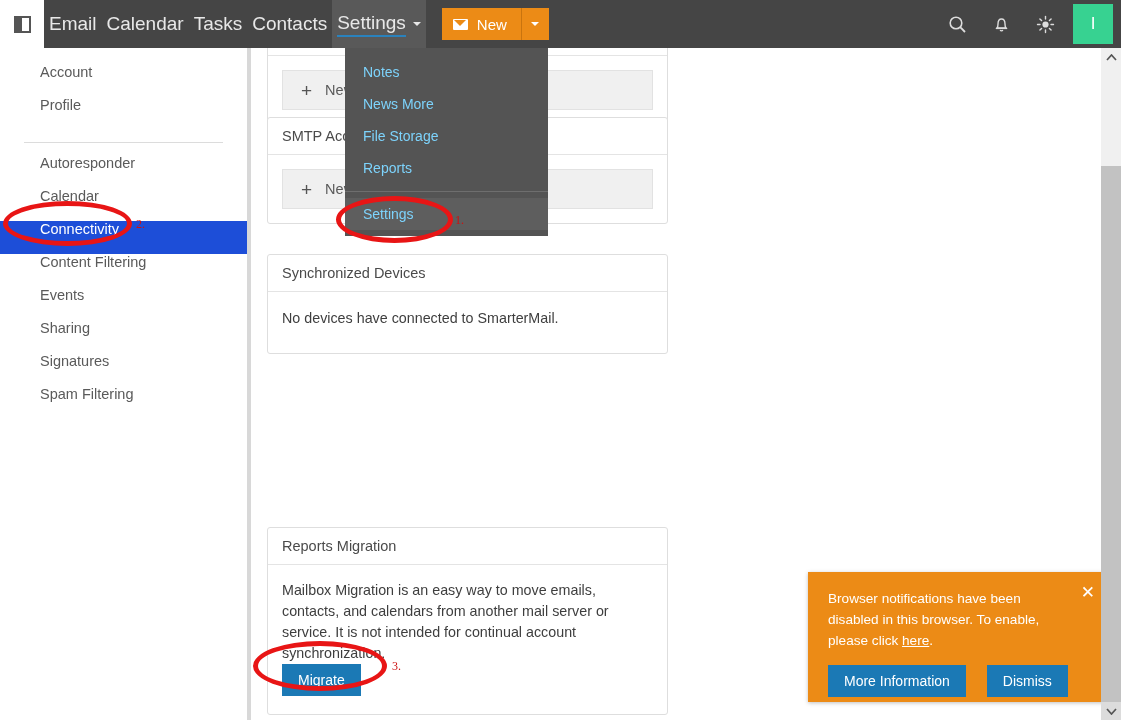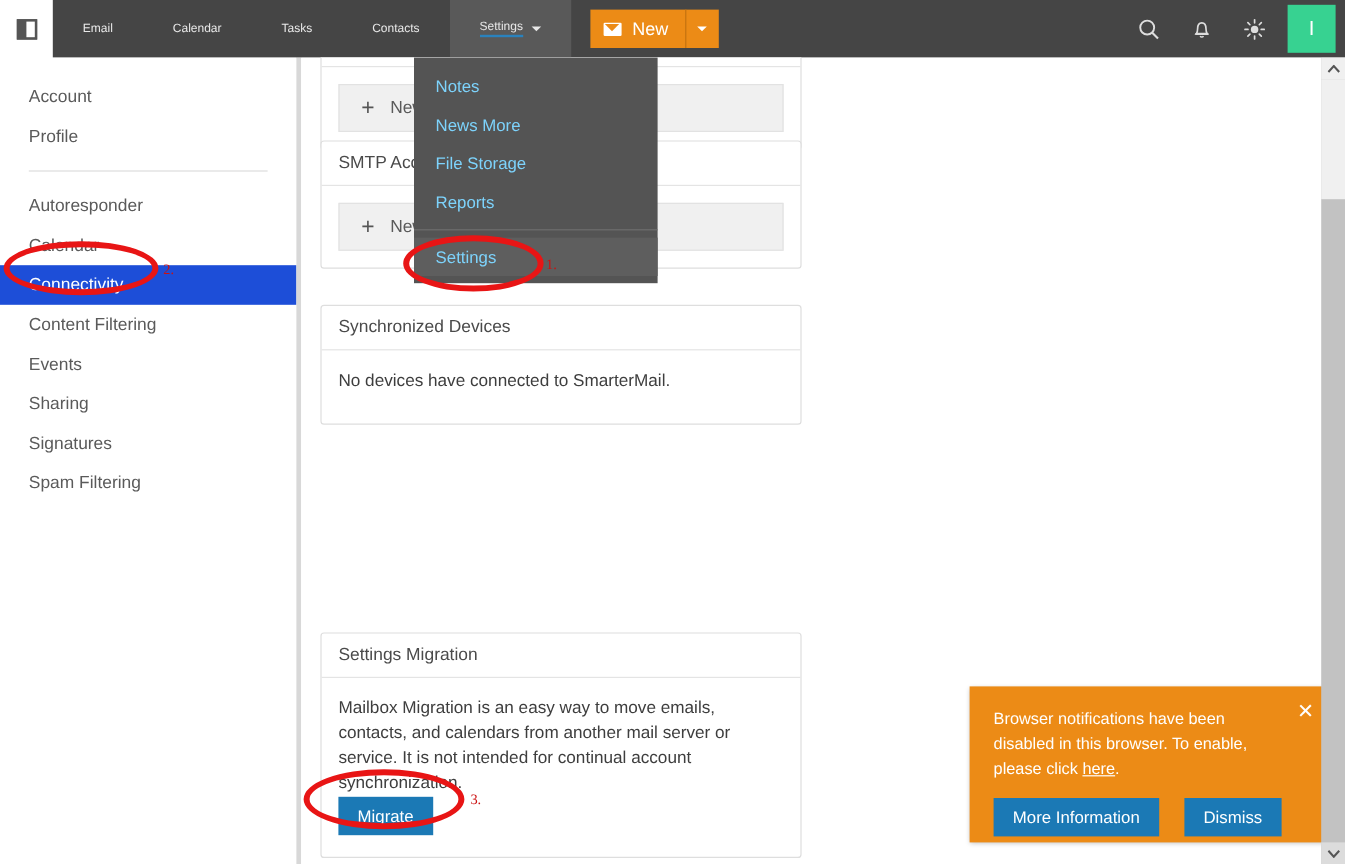--- a/index.html
+++ b/index.html
@@ -22,22 +22,22 @@
     cursor: pointer;
   }
   .toggle-icon {
     width: 17px; height: 17px; border: 2px solid #555; background: #555;
     display: flex; align-items: center; justify-content: flex-end;
   }
   .toggle-icon i { display:block; width: 7px; height: 13px; background: #fff; }
 
   .nav-items { display: flex; align-items: stretch; }
   .nav-item {
-    display: flex; align-items: center; padding: 0 25px;
-    color: #e8e8e8; font-size: 10px; cursor: pointer; position: relative;
+    display: flex; align-items: center; padding: 0 5px;
+    color: #e8e8e8; font-size: 19px; cursor: pointer; position: relative;
     white-space: nowrap;
   }
   .nav-item.active { background: #595959; }
   .nav-item.active .nav-label { border-bottom: 2px solid #2a82bd; padding-bottom: 1px; }
   .caret-down {
     display: inline-block; margin-left: 7px;
     width: 0; height: 0; border-left: 4px solid transparent;
     border-right: 4px solid transparent; border-top: 4px solid #e8e8e8;
   }
   .new-btn-wrap {
@@ -86,21 +86,21 @@
   }
   .dd-item.hover { background: #5e5e5e; }
   .dd-sep { height: 1px; background: #6e6e6e; margin: 7px 0 6px 0; }
 
   
   .sidebar {
     position: absolute; left: 0; top: 48px; width: 247px; height: 672px;
     background: #fff; padding-top: 16px;
   }
   .side-item {
-    height: 33px; display: flex; align-items: center; padding-left: 24px;
+    height: 33px; display: flex; align-items: flex-start; padding-left: 40px;
     font-size: 14.5px; color: #5a5a5a; cursor: pointer;
   }
   .side-item.selected { background: #1d4ed8; color: #fff; }
   .side-sep { height: 1px; background: #dcdcdc; margin: 12px 24px 12px 24px; }
   .side-divider {
     position: absolute; left: 247px; top: 48px;
     width: 4px; height: 672px; background: #d8d8d8;
   }
 
   
@@ -304,21 +304,21 @@
     </div>
 
     <div class="card" style="top:206px;">
       <div class="card-head">Synchronized Devices</div>
       <div class="card-body" style="padding:16px 14px 24px 14px;">
         <div class="desc">No devices have connected to SmarterMail.</div>
       </div>
     </div>
 
     <div class="card" style="top:479px;">
-      <div class="card-head">Settings Migration</div>
+      <div class="card-head">Reports Migration</div>
       <div class="card-body" style="padding:15px 14px 18px 14px;">
         <div class="desc">Mailbox Migration is an easy way to move emails, contacts, and calendars from another mail server or service. It is not intended for continual account synchronization.</div>
         <button class="btn-blue" style="">Migrate</button>
       </div>
     </div>
 
   </div>
 
   <div class="dropdown">
     <div class="dd-item">

